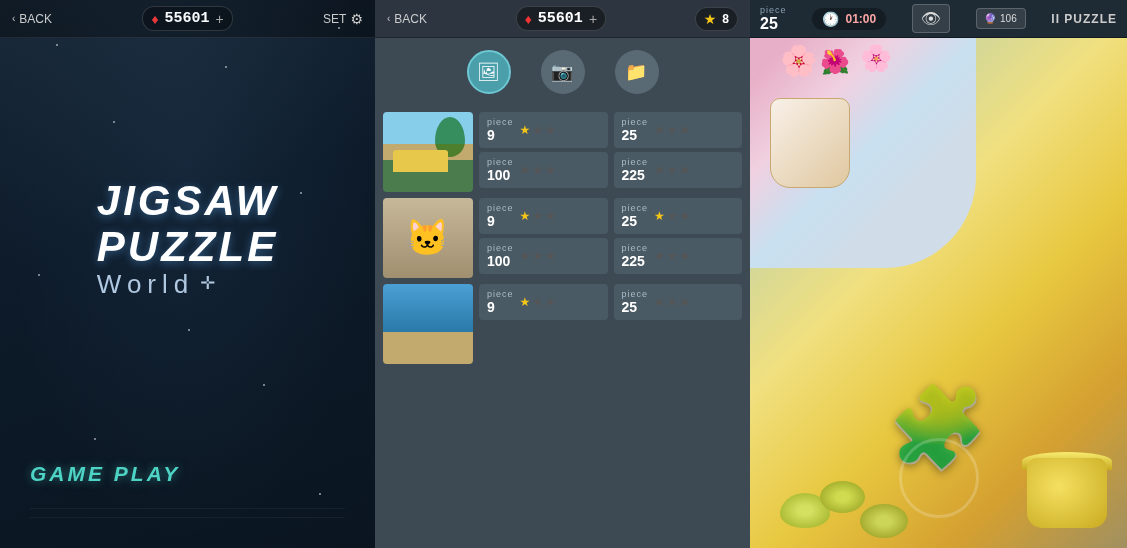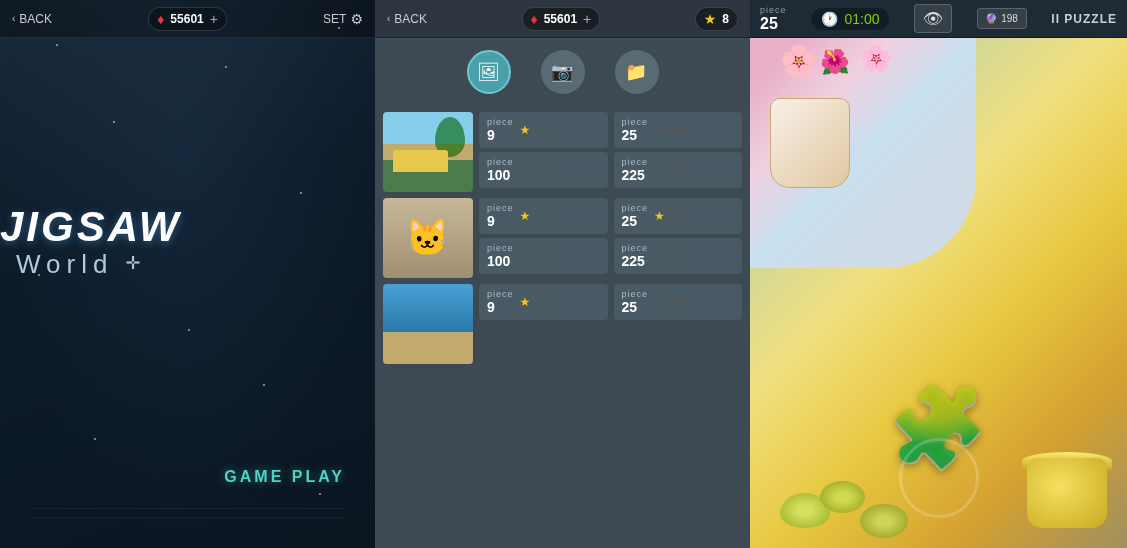--- a/index.html
+++ b/index.html
@@ -47,35 +47,36 @@
     .back-btn .chevron { font-size: 10px; }
 
     .currency-box {
       display: flex; align-items: center; gap: 6px;
       background: rgba(0,0,0,0.4);
       border: 1px solid rgba(255,255,255,0.15);
       border-radius: 12px;
       padding: 3px 8px;
     }
     .diamond-icon { color: #e33; font-size: 14px; }
-    .currency-amount { color: #fff; font-size: 12px; font-weight: bold; }
+    .currency-amount { color: #fff; font-size: 15px; font-weight: bold; font-family: Liberation Mono, monospace; }
     .plus-btn { color: #aaa; font-size: 14px; cursor: pointer; }
 
     .set-btn {
       display: flex; align-items: center; gap: 4px;
       color: #ccc; font-size: 12px; cursor: pointer;
     }
     .gear-icon { font-size: 14px; }
 
     .menu-logo {
       display: flex;
       flex-direction: column;
-      align-items: flex-start;
+      align-items: center;
       justify-content: center;
       flex: 1;
+      padding: 20px;
       position: relative;
       z-index: 1;
     }
 
     .logo-text {
       text-align: center;
       line-height: 1.1;
     }
     .logo-jigsaw {
       font-size: 42px;
@@ -93,46 +94,46 @@
       letter-spacing: 3px;
       font-style: italic;
     }
     .logo-world {
       font-size: 26px;
       font-weight: 300;
       color: #b0c8e0;
       letter-spacing: 6px;
       display: flex;
       align-items: center;
-      gap: 12px;
-      margin-left: 16px;
+      gap: 6px;
     }
     .puzzle-piece-icon { font-size: 18px; color: #b0c8e0; }
 
     .menu-buttons {
       display: flex;
       flex-direction: column;
       align-items: center;
       gap: 8px;
       padding: 10px 30px 30px;
       position: relative;
       z-index: 1;
     }
     .menu-btn {
       width: 100%;
       padding: 14px 0;
-      text-align: right;
-      font-size: 16px;
+      text-align: left;
+      font-size: 21px;
       font-weight: bold;
       letter-spacing: 3px;
       color: #4dd4c4;
       background: transparent;
       border: none;
       cursor: pointer;
       text-shadow: 0 0 10px rgba(77,212,196,0.5);
+      font-style: italic;
     }
 
     
     .panel-select {
       width: 375px;
       height: 548px;
       background: #3d4a54;
       display: flex;
       flex-direction: column;
       overflow: hidden;
@@ -300,21 +301,21 @@
     .piece-info-label { color: #8aa0b0; font-size: 9px; letter-spacing: 1px; }
     .piece-info-count { color: #fff; font-size: 16px; font-weight: bold; }
 
     .timer-box {
       display: flex; align-items: center; gap: 6px;
       background: rgba(0,0,0,0.3);
       border-radius: 12px;
       padding: 3px 10px;
     }
     .clock-icon { color: #9ab; font-size: 14px; }
-    .timer-text { color: #84cc16; font-size: 14px; font-weight: normal; }
+    .timer-text { color: #fca5a5; font-size: 12px; font-weight: bold; }
 
     .eye-btn {
       background: rgba(255,255,255,0.1);
       border: 1px solid rgba(255,255,255,0.2);
       border-radius: 4px;
       padding: 4px 8px;
       cursor: pointer;
       font-size: 16px;
       color: #ddd;
     }
@@ -471,20 +472,21 @@
     </div>
     <div class="set-btn">
       <span>SET</span>
       <span class="gear-icon">⚙</span>
     </div>
   </div>
 
   <div class="menu-logo">
     <div class="logo-text">
       <div class="logo-jigsaw">JIGSAW</div>
+      <div class="logo-puzzle">PUZZLE</div>
       <div class="logo-world">
         <span>World</span>
         <span class="puzzle-piece-icon">✛</span>
       </div>
     </div>
   </div>
 
   <div class="menu-buttons">
     <button class="menu-btn">GAME PLAY</button>
     <div class="divider-line"></div>
@@ -666,21 +668,21 @@
       <span class="piece-info-label">piece</span>
       <span class="piece-info-count">25</span>
     </div>
     <div class="timer-box">
       <span class="clock-icon">🕐</span>
       <span class="timer-text">01:00</span>
     </div>
     <button class="eye-btn">👁</button>
     <div class="hint-btn">
       <span>🔮</span>
-      <span>198</span>
+      <span>106</span>
     </div>
     <span class="pause-btn">II PUZZLE</span>
   </div>
 
   <div class="game-canvas">
     <div class="puzzle-image">
 
       <div class="flower-area"></div>
 
       <div style="position:absolute;top:5px;left:30px;font-size:30px;filter:hue-rotate(20deg);">🌸</div>

